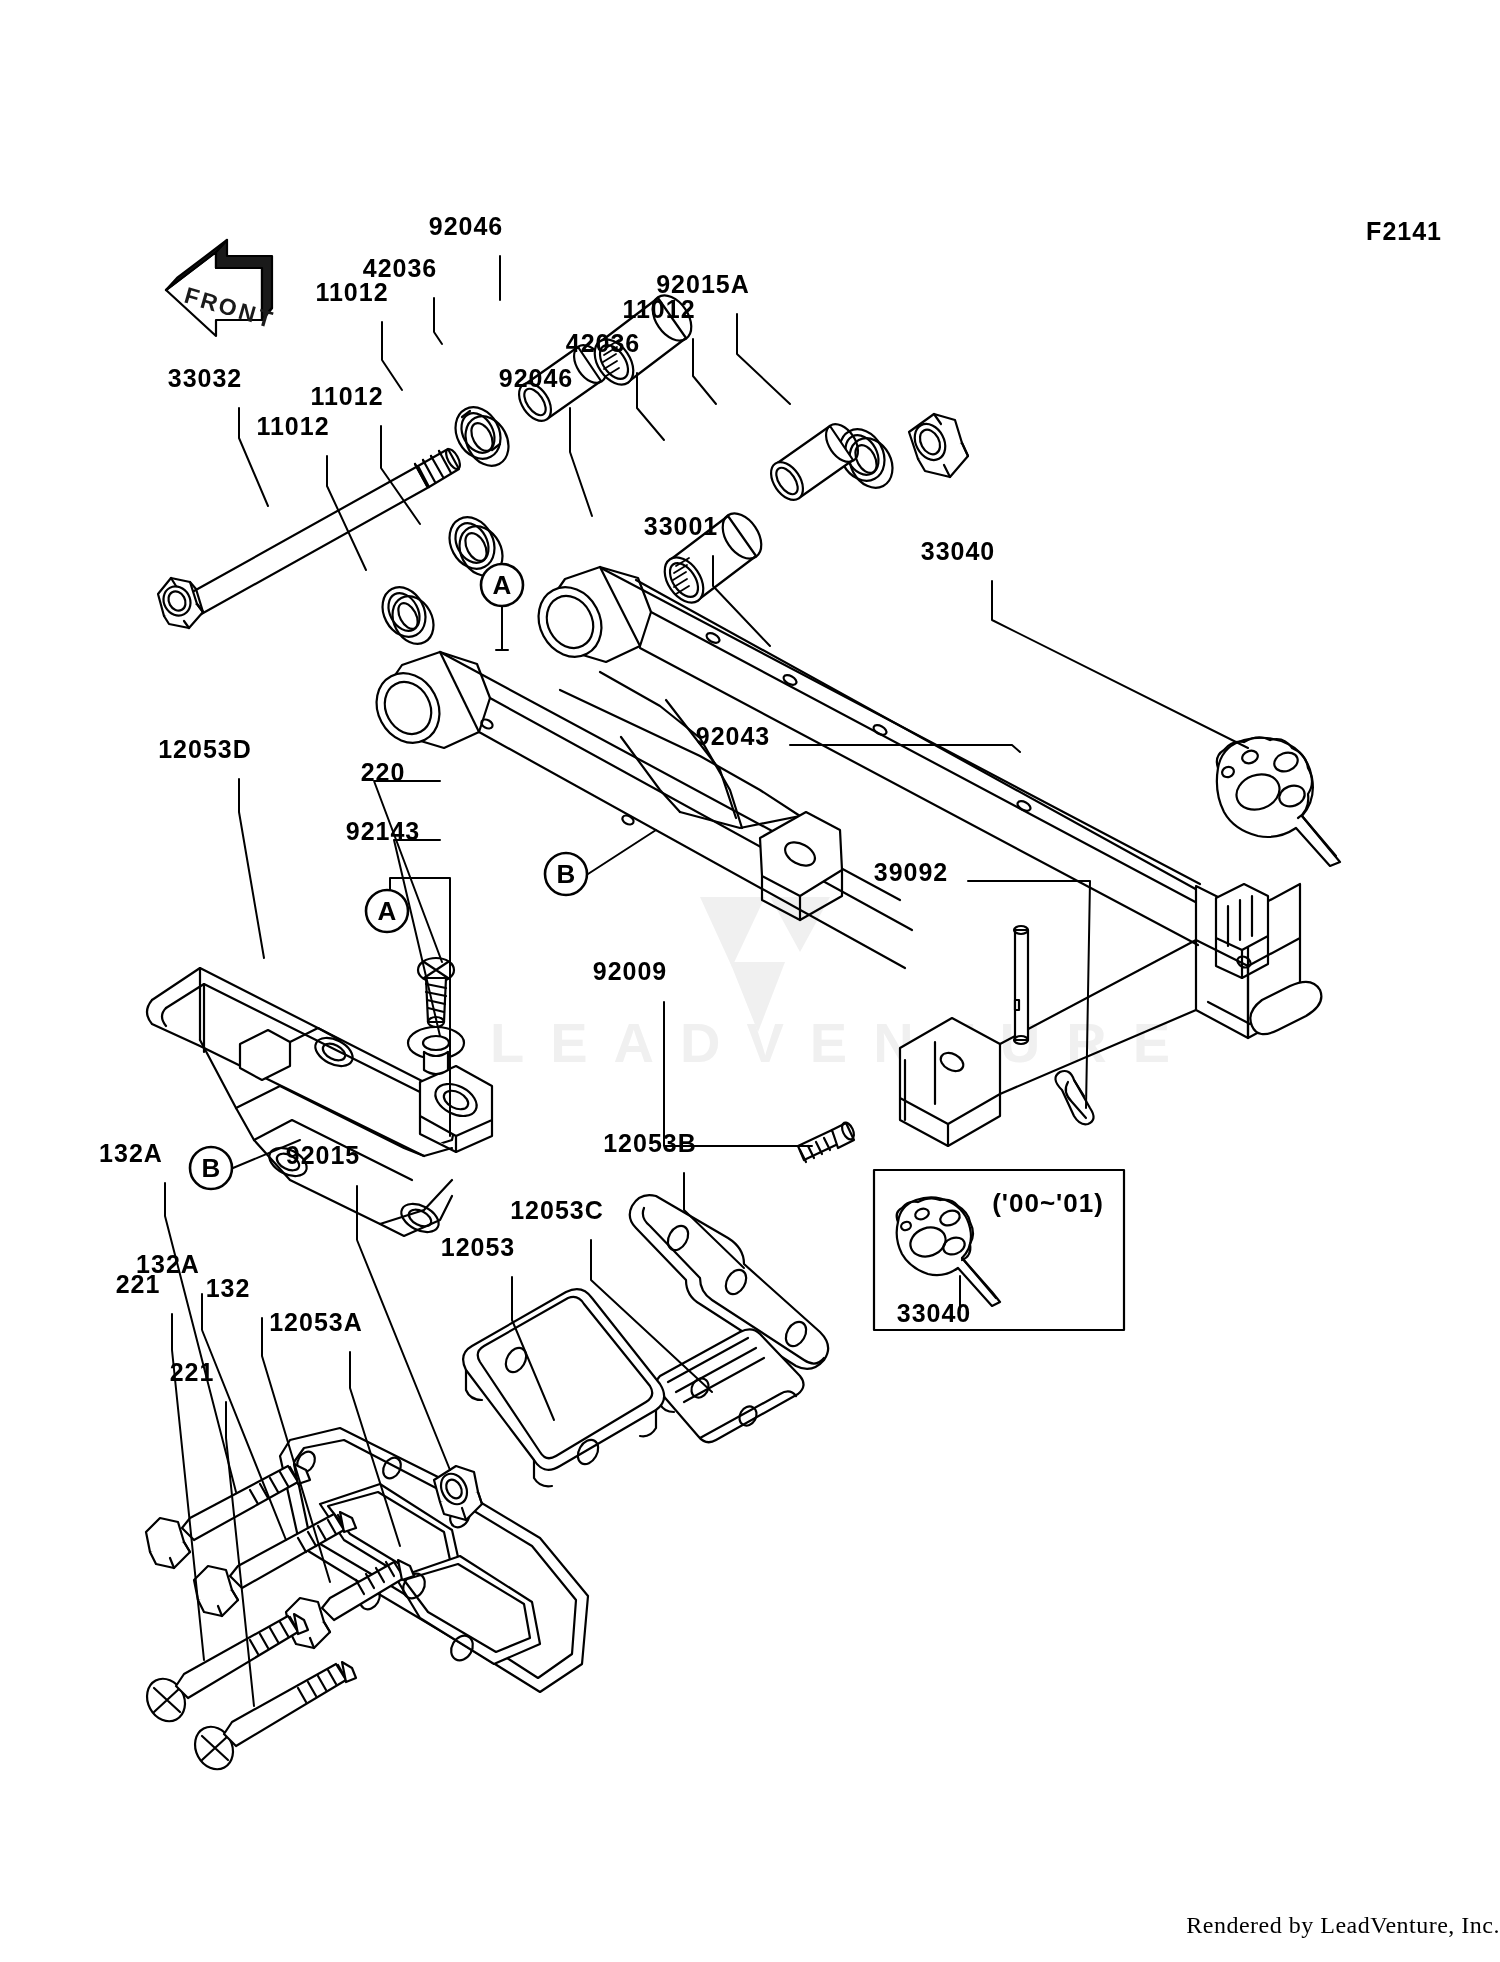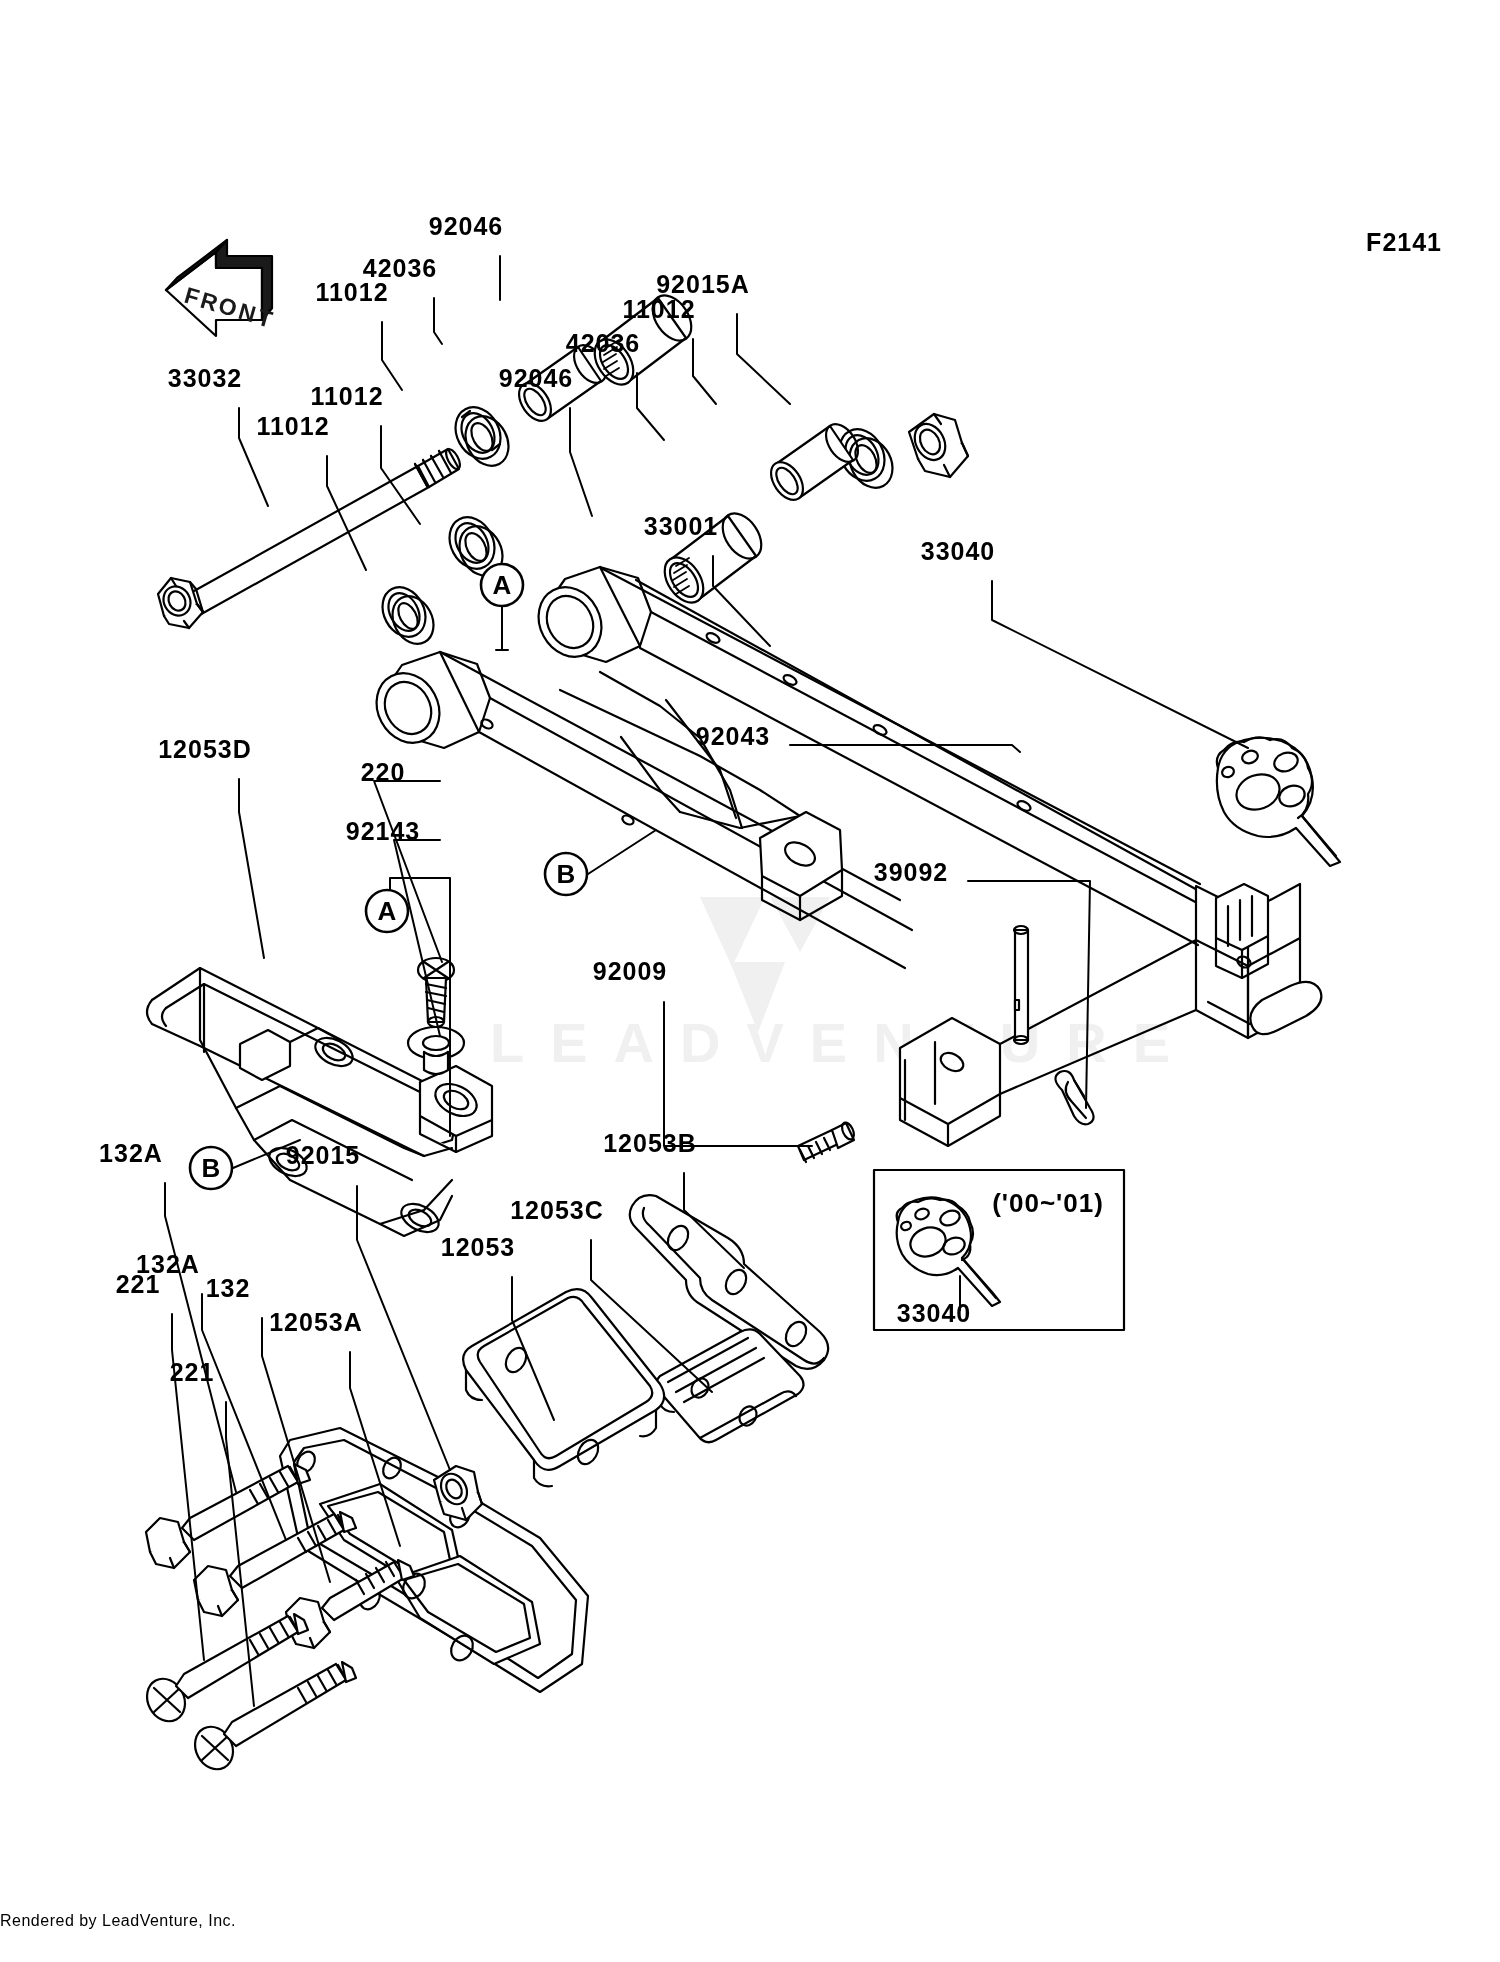--- a/index.html
+++ b/index.html
@@ -22,33 +22,33 @@
   #diagram-svg {
     position: absolute;
     left: 0;
     top: 0;
     width: 1500px;
     height: 1962px;
   }
   .ref-code {
     position: absolute;
     right: 58px;
-    top: 228px;
+    top: 217px;
     font-size: 25px;
     font-weight: bold;
     letter-spacing: 1px;
   }
   .footer-text {
     position: absolute;
     left: 0;
     right: 0;
     top: 1912px;
-    text-align: left;
-    font-size: 16px;
-    font-family: Liberation Sans, sans-serif;
+    text-align: right;
+    font-size: 24px;
+    font-family: Liberation Serif, serif;
     letter-spacing: 0.5px;
   }
   .wm-wrap {
     position: absolute;
     left: 0;
     top: 880px;
     width: 1500px;
     height: 260px;
     pointer-events: none;
   }

